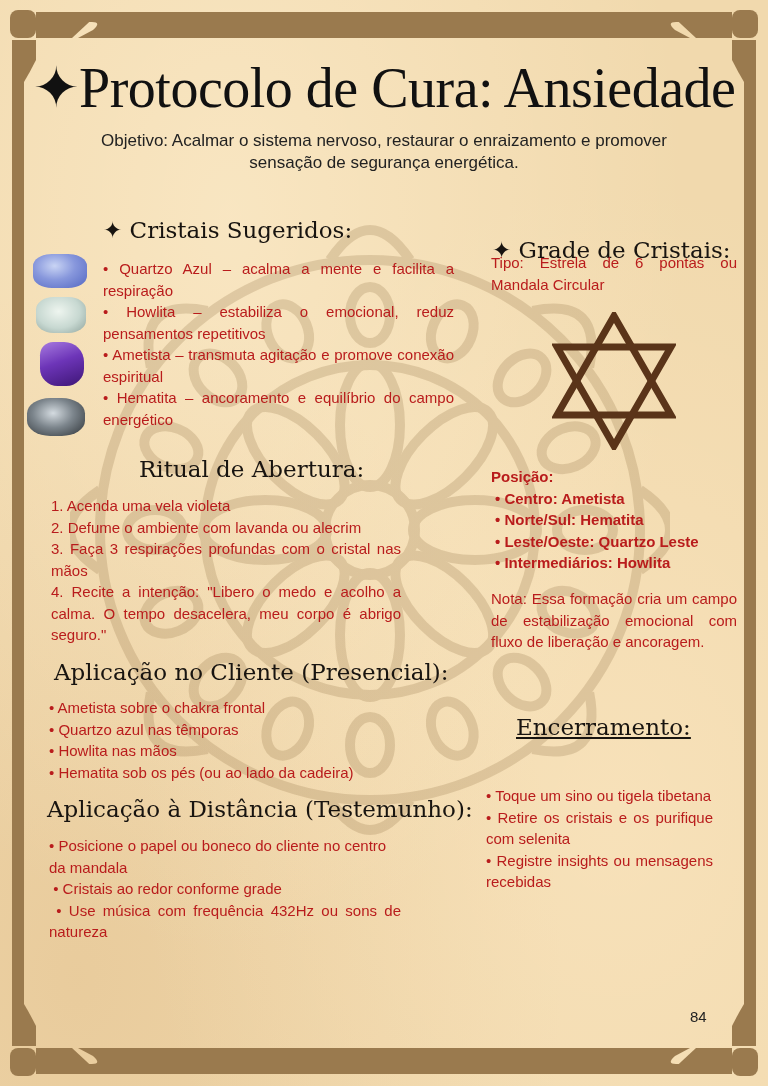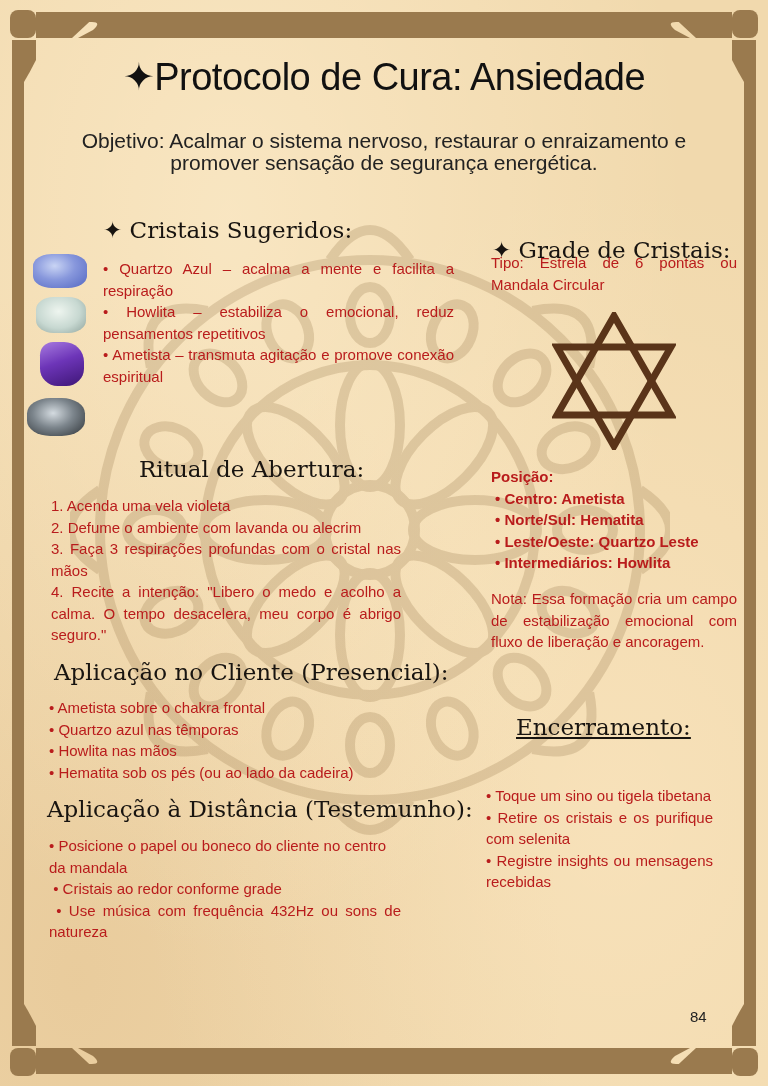--- a/index.html
+++ b/index.html
@@ -11,25 +11,25 @@
       radial-gradient(ellipse at 80% 75%, rgba(255,235,200,0.45), rgba(0,0,0,0) 55%),
       radial-gradient(ellipse at 10% 90%, rgba(200,150,90,0.20), rgba(0,0,0,0) 50%);
     font-family: "Liberation Sans", sans-serif;
     color: #1d1710;
   }
   .frame { position: absolute; left: 0; top: 0; width: 768px; height: 1086px; pointer-events: none; }
   .mandala { position: absolute; left: 70px; top: 220px; width: 600px; height: 620px; opacity: 0.22; pointer-events: none; }
 
   .title {
     position: absolute; left: 0; right: 0; top: 55px; text-align: center;
-    font-family: Liberation Sans, sans-serif; font-size: 38px; color: #111; letter-spacing: -0.5px;
+    font-family: Liberation Serif, serif; font-size: 56px; color: #111; letter-spacing: -0.5px;
   }
   .objective {
     position: absolute; left: 70px; right: 70px; top: 130px; text-align: center;
-    font-size: 21px; line-height: 22px; color: #222;
+    font-size: 17px; line-height: 22px; color: #222;
   }
   .h2 {
     position: absolute; font-family: "DejaVu Serif", serif; color: #181410; font-size: 23px; white-space: nowrap;
   }
   .p {
     position: absolute; font-size: 15px; line-height: 21.5px; color: #b91c1c; text-align: justify;
   }
   .p div { margin: 0; }
   .list div { white-space: nowrap; }
 
@@ -120,20 +120,21 @@
 
 <div class="stone" style="left:33px; top:254px; width:54px; height:34px; background: radial-gradient(ellipse at 40% 35%, #c9d4f4 0%, #8797dc 45%, #5367c2 100%); border-radius:35%;"></div>
 <div class="stone" style="left:36px; top:297px; width:50px; height:36px; background: radial-gradient(ellipse at 45% 40%, #eef5ef 0%, #c7d8d1 55%, #8ea39c 100%); border-radius:35%;"></div>
 <div class="stone" style="left:40px; top:342px; width:44px; height:44px; background: linear-gradient(160deg, #a77be0 0%, #6d35b8 45%, #3e1676 100%); border-radius:30% 45% 40% 40%;"></div>
 <div class="stone" style="left:27px; top:398px; width:58px; height:38px; background: radial-gradient(ellipse at 45% 40%, #d4dbe0 0%, #7c858c 45%, #2d3236 100%); border-radius:40%;"></div>
 
 <div class="p" style="left:103px; top:258px; width:351px;">
   <div>• Quartzo Azul – acalma a mente e facilita a respiração</div>
   <div>• Howlita – estabiliza o emocional, reduz pensamentos repetitivos</div>
   <div>• Ametista – transmuta agitação e promove conexão espiritual</div>
+  <div>• Hematita – ancoramento e equilíbrio do campo energético</div>
 </div>
 
 <div class="h2" style="left:492px; top:217px;margin-top:20px;">✦ Grade de Cristais:</div>
 <div class="p" style="left:491px; top:252px; width:246px;">Tipo: Estrela de 6 pontas ou Mandala Circular</div>
 
 <svg class="star" viewBox="0 0 124 138">
   <g fill="none" stroke="#5a3419" stroke-width="7" stroke-linejoin="miter">
     <polygon points="62,4 119,103 5,103"></polygon>
     <polygon points="62,134 119,35 5,35"></polygon>
   </g>

